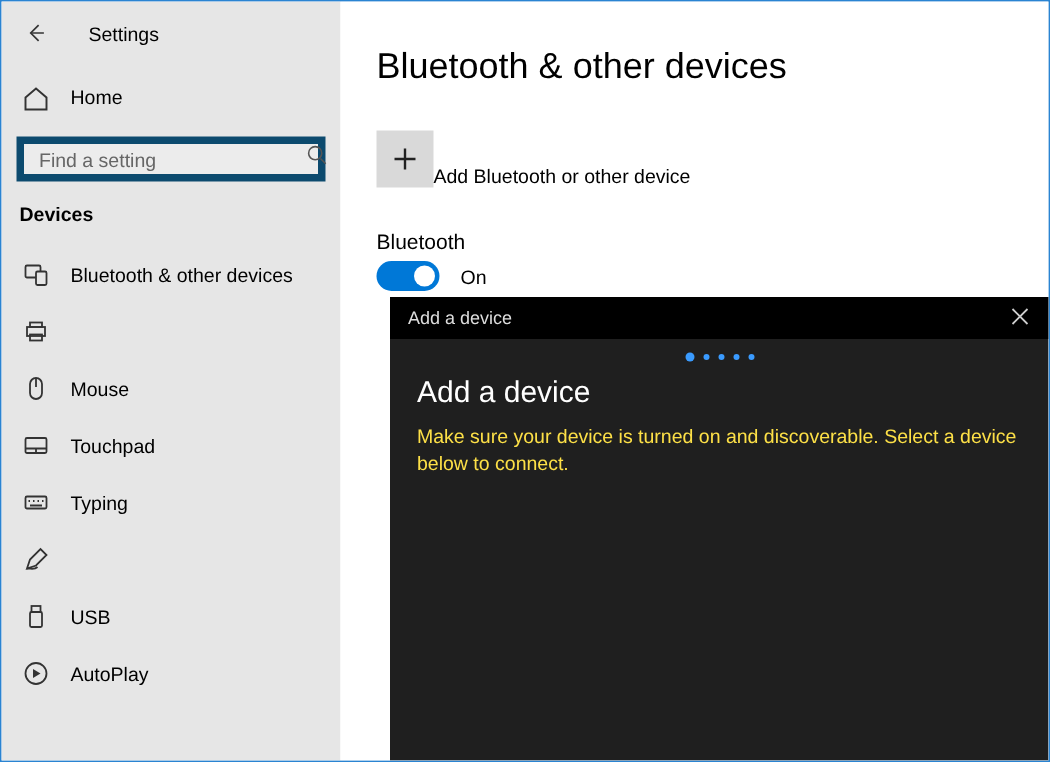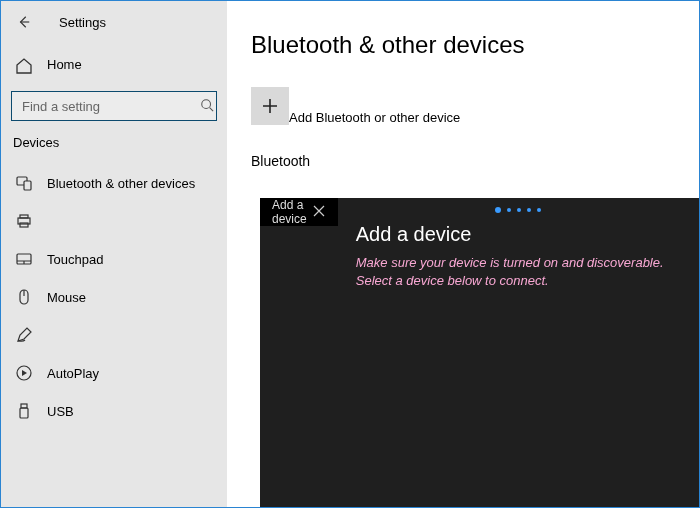--- a/index.html
+++ b/index.html
@@ -30,35 +30,35 @@
   .back-icon { width: 14px; height: 14px; }
   .home-row {
     display: flex; 
     margin: 14px 0 0 0;
     padding: 6px 14px;
     gap: 14px;
   }
   .icon-slot { width: 18px; height: 18px; display:flex;align-items:center;justify-content:center; }
   .search-wrap { padding: 10px 10px 8px 10px; }
   .search-box {
-    display: flex; align-items: center;
-    border: 1px solid #0c4a6e;
+    display: flex; 
+    border: 5px solid #0c4a6e;
     background: #ececec;
     height: 30px;
     padding: 0 8px;
   }
   .search-input {
     flex: 1; border: none; background: transparent;
     outline: none; font-size: 13px; color: #666;
     font-family: inherit;
   }
   .search-input::placeholder { color: #666; }
   .search-icon { width: 14px; height: 14px; }
   .section-header {
-    font-weight: 400; font-size: 13px;
+    font-weight: 700; font-size: 13px;
     padding: 6px 12px 14px 12px;
   }
   .navlist { display: flex; flex-direction: column; }
   .nav-item {
     display: flex; align-items: center;
     padding: 10px 14px;
     gap: 14px;
     font-size: 13px;
   }
   .main {
@@ -86,38 +86,38 @@
     background: #fff;
   }
 
   
   .dialog {
     position: absolute;
     left: 259px; top: 197px;
     right: 0; bottom: 0;
     background: #1f1f1f;
     color: #e8e8e8;
-    display: flex; flex-direction: row;
+    display: flex; flex-direction: column;
   }
   .dialog-header {
     background: #000;
     display: flex; align-items: center;
     height: 28px;
     padding: 0 12px;
     font-size: 12px;
     color: #ddd;
   }
   .dialog-header .spacer { flex: 1; }
   .close-btn { width:14px; height:14px; }
   .dialog-body { padding: 8px 18px 0 18px; }
   .dots { display:flex; gap:6px; justify-content:center; padding: 2px 0 6px 0;}
   .dot { width:4px;height:4px;border-radius:50%;background:#3a9bff;}
   .dot:first-child{ width:6px;height:6px; margin-top:-1px;}
   .dialog-title { font-size: 20px; font-weight: 350; color: #fff; margin: 4px 0 8px 0;}
-  .dialog-sub { font-size: 13px; color: #f9a8d4; line-height: 1.4;  font-style: italic;}
+  .dialog-sub { font-size: 13px; color: #fde047; line-height: 1.4; }
   .device-row { display:flex; align-items:center; gap:14px; padding: 6px 0;}
   .device-icon { width:18px; height:26px; }
 </style>
 </head>
 <body>
 
 <div class="shell">
   <div class="sidebar">
     <div class="topbar">
       <span class="icon-slot">
@@ -167,77 +167,92 @@
           <svg viewBox="0 0 18 18" width="18" height="18" fill="none" stroke="#333" stroke-width="1.2">
             <rect x="3" y="6" width="12" height="6"></rect>
             <rect x="5" y="3" width="8" height="3"></rect>
             <rect x="5" y="11" width="8" height="4"></rect>
           </svg>
         </span>
       </div>
       <div class="nav-item">
         <span class="icon-slot">
           <svg viewBox="0 0 18 18" width="18" height="18" fill="none" stroke="#333" stroke-width="1.2">
+            <rect x="5" y="2" width="8" height="14" rx="4"></rect>
+            <path d="M9 2 V8"></path>
+          </svg>
+        </span>
+        <span>Mouse</span>
+      </div>
+      <div class="nav-item">
+        <span class="icon-slot">
+          <svg viewBox="0 0 18 18" width="18" height="18" fill="none" stroke="#333" stroke-width="1.2">
             <rect x="2" y="4" width="14" height="10" rx="1"></rect>
             <path d="M2 11 H16 M9 11 V14"></path>
           </svg>
         </span>
         <span>Touchpad</span>
       </div>
       <div class="nav-item">
         <span class="icon-slot">
           <svg viewBox="0 0 18 18" width="18" height="18" fill="none" stroke="#333" stroke-width="1.2">
-            <rect x="5" y="2" width="8" height="14" rx="4"></rect>
-            <path d="M9 2 V8"></path>
-          </svg>
-        </span>
-        <span>Mouse</span>
+            <rect x="2" y="5" width="14" height="8" rx="1"></rect>
+            <path d="M4 8h1M7 8h1M10 8h1M13 8h1M5 11h8"></path>
+          </svg>
+        </span>
+        <span>Typing</span>
       </div>
       <div class="nav-item">
         <span class="icon-slot">
           <svg viewBox="0 0 18 18" width="18" height="18" fill="none" stroke="#333" stroke-width="1.2">
             <path d="M3 15 L5 9 L12 2 L16 6 L9 13 Z"></path>
             <path d="M3 15 c3 0 5 1 7 -1"></path>
           </svg>
         </span>
       </div>
       <div class="nav-item">
         <span class="icon-slot">
           <svg viewBox="0 0 18 18" width="18" height="18" fill="none" stroke="#333" stroke-width="1.2">
+            <rect x="6" y="2" width="6" height="4"></rect>
+            <rect x="5" y="6" width="8" height="10" rx="1"></rect>
+          </svg>
+        </span>
+        <span>USB</span>
+      </div>
+      <div class="nav-item">
+        <span class="icon-slot">
+          <svg viewBox="0 0 18 18" width="18" height="18" fill="none" stroke="#333" stroke-width="1.2">
             <circle cx="9" cy="9" r="7"></circle>
             <path d="M7 6 L12 9 L7 12 Z" fill="#333" stroke="none"></path>
           </svg>
         </span>
         <span>AutoPlay</span>
-      </div>
-      <div class="nav-item">
-        <span class="icon-slot">
-          <svg viewBox="0 0 18 18" width="18" height="18" fill="none" stroke="#333" stroke-width="1.2">
-            <rect x="6" y="2" width="6" height="4"></rect>
-            <rect x="5" y="6" width="8" height="10" rx="1"></rect>
-          </svg>
-        </span>
-        <span>USB</span>
       </div>
     </div>
   </div>
 
   <div class="main">
     <div class="page-title">Bluetooth &amp; other devices</div>
 
     <div class="add-row">
       <div class="add-btn">
         <svg class="plus" viewBox="0 0 20 20" stroke="#222" stroke-width="1.6">
           <path d="M10 3 V17 M3 10 H17"></path>
         </svg>
       </div>
       <span>Add Bluetooth or other device</span>
     </div>
 
     <div class="sub-label">Bluetooth</div>
+    <div class="toggle-row">
+      <div class="toggle">
+        <div class="toggle-knob"></div>
+      </div>
+      <span>On</span>
+    </div>
   </div>
 </div>
 
 <div class="dialog">
   <div class="dialog-header">
     <span>Add a device</span>
     <span class="spacer"></span>
     <span>
       <svg class="close-btn" viewBox="0 0 14 14" stroke="#ccc" stroke-width="1.2">
         <path d="M2 2 L12 12 M12 2 L2 12"></path>

